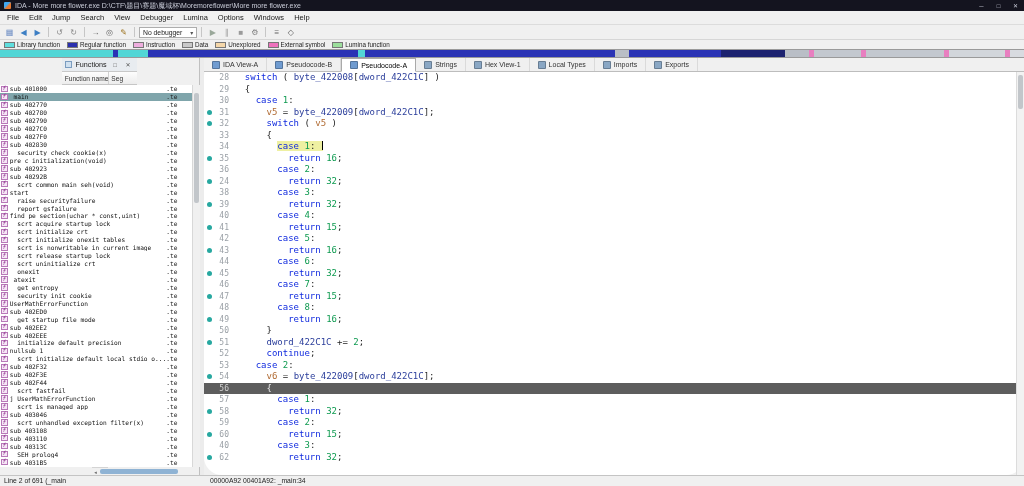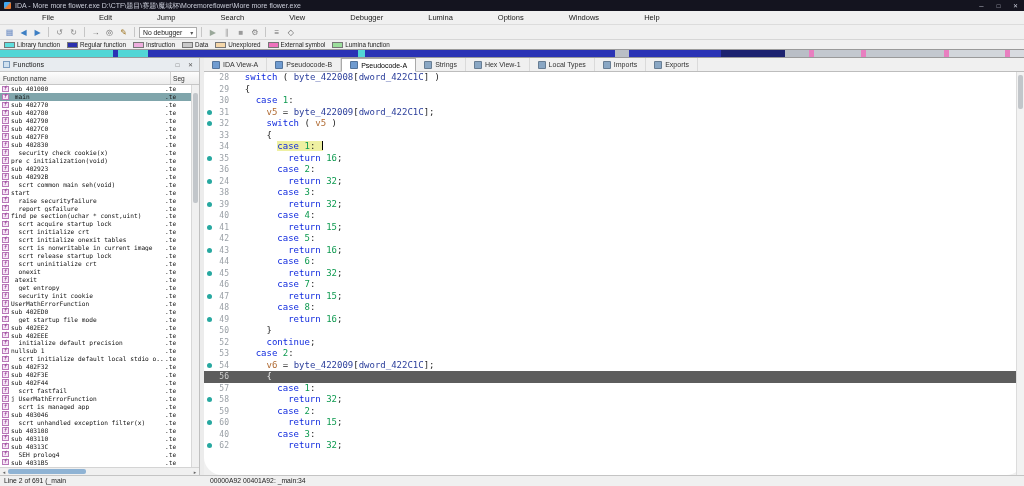--- a/index.html
+++ b/index.html
@@ -13,21 +13,21 @@
 
   
   .titlebar { height:11px; flex:none; background:#14141f; display:flex; align-items:center; color:#c9ccd8; font-size:7px; }
   .appicon { width:7px; height:7px; margin:0 4px; background:linear-gradient(135deg,#3fa9f5 40%,#e8792f 60%); border-radius:1px; flex:none; }
   .title { white-space:nowrap; overflow:hidden; }
   .winctl { margin-left:auto; display:flex; flex:none; }
   .wbtn { width:17px; height:11px; display:flex; align-items:center; justify-content:center; font-size:6px; }
 
   
   .menubar { height:14px; flex:none; display:flex; align-items:center; background:#f0f0f0; border-bottom:1px solid #dcdcdc; font-size:7.5px; color:#1a1a1a; padding-left:2px; }
-  .mitem { padding:0 5px;margin-left:35px; }
+  .mitem { padding:0 5px; }
 
   
   .toolbar { height:15px; flex:none; display:flex; align-items:center; background:#f0f0f0; border-bottom:1px solid #d6d6d6; padding-left:3px; gap:1px; }
   .tbtn { width:13px; height:13px; display:flex; align-items:center; justify-content:center; font-size:8px; border-radius:2px; }
   .tsep { width:1px; height:10px; background:#c6c6c6; margin:0 3px; }
   .tselect { height:11px; display:flex; align-items:center; gap:8px; border:1px solid #adadad; background:#fff; font-size:6.8px; padding:0 3px; color:#222; }
   .tarrow { font-size:6px; color:#555; }
 
   
   .legendbar { height:9px; flex:none; display:flex; align-items:center; background:#f0f0f0; font-size:6.3px; color:#222; padding-left:4px; gap:7px; }
@@ -35,21 +35,21 @@
   .lsw { width:11px; height:6px; border:1px solid #777; flex:none; }
 
   
   .navband { height:9px; flex:none; display:flex; border-top:1px solid #9a9a9a; border-bottom:1px solid #9a9a9a; }
   .nseg { height:100%; flex:none; }
 
   
   .main { flex:1; display:flex; min-height:0; }
 
   
-  .funcpanel { width:200px; flex:none; display:flex; flex-direction:column; background:#f0f0f0; border-right:1px solid #c0c0c0; }
+  .funcpanel { width:200px; flex:none; display:flex; flex-direction:column; background:#f0f0f0; border-right:1px solid #c0c0c0;align-items:center; }
   .fp-title { height:14px; flex:none; display:flex; align-items:center; background:#e8ecf0; border-bottom:1px solid #c8c8c8; font-size:7.2px; color:#222; padding:0 3px; gap:3px; }
   .fp-title-icon { width:7px; height:7px; background:#cfe0ef; border:1px solid #7a9cc0; flex:none; }
   .fp-btns { margin-left:auto; display:flex; gap:2px; }
   .fpbtn { width:11px; height:11px; display:flex; align-items:center; justify-content:center; font-size:6px; color:#555; }
   .fp-cols { height:13px; flex:none; display:flex; background:linear-gradient(#fdfdfd,#ececec); border-bottom:1px solid #c6c6c6; font-size:6.6px; color:#333; }
   .fp-col1 { flex:1; display:flex; align-items:center; padding-left:3px; border-right:1px solid #d0d0d0; }
   .fp-col2 { width:28px; display:flex; align-items:center; padding-left:2px; }
   .fp-listwrap { flex:1; display:flex; min-height:0; }
   .fp-list { flex:1; background:#fff; overflow:hidden; font-family:"DejaVu Sans Mono", monospace; font-size:6.2px; color:#111; }
   .fp-row { height:7.95px; display:flex; align-items:center; }
@@ -656,20 +656,27 @@
               <div class="ctext">          <span class="k">return</span><span class="p"> </span><span class="n">16</span><span class="p">;</span></div>
             </div>
             <div class="cline">
               <div class="gutter">
                 <span class="gnum">50</span>
               </div>
               <div class="ctext">      <span class="p">}</span></div>
             </div>
             <div class="cline">
               <div class="gutter">
+                <span class="dot"></span>
+                <span class="gnum">51</span>
+              </div>
+              <div class="ctext">      <span class="g">dword_422C1C</span><span class="p"> += </span><span class="n">2</span><span class="p">;</span></div>
+            </div>
+            <div class="cline">
+              <div class="gutter">
                 <span class="gnum">52</span>
               </div>
               <div class="ctext">      <span class="k">continue</span><span class="p">;</span></div>
             </div>
             <div class="cline">
               <div class="gutter">
                 <span class="gnum">53</span>
               </div>
               <div class="ctext">    <span class="k">case</span><span class="p"> </span><span class="n">2</span><span class="p">:</span></div>
             </div>

